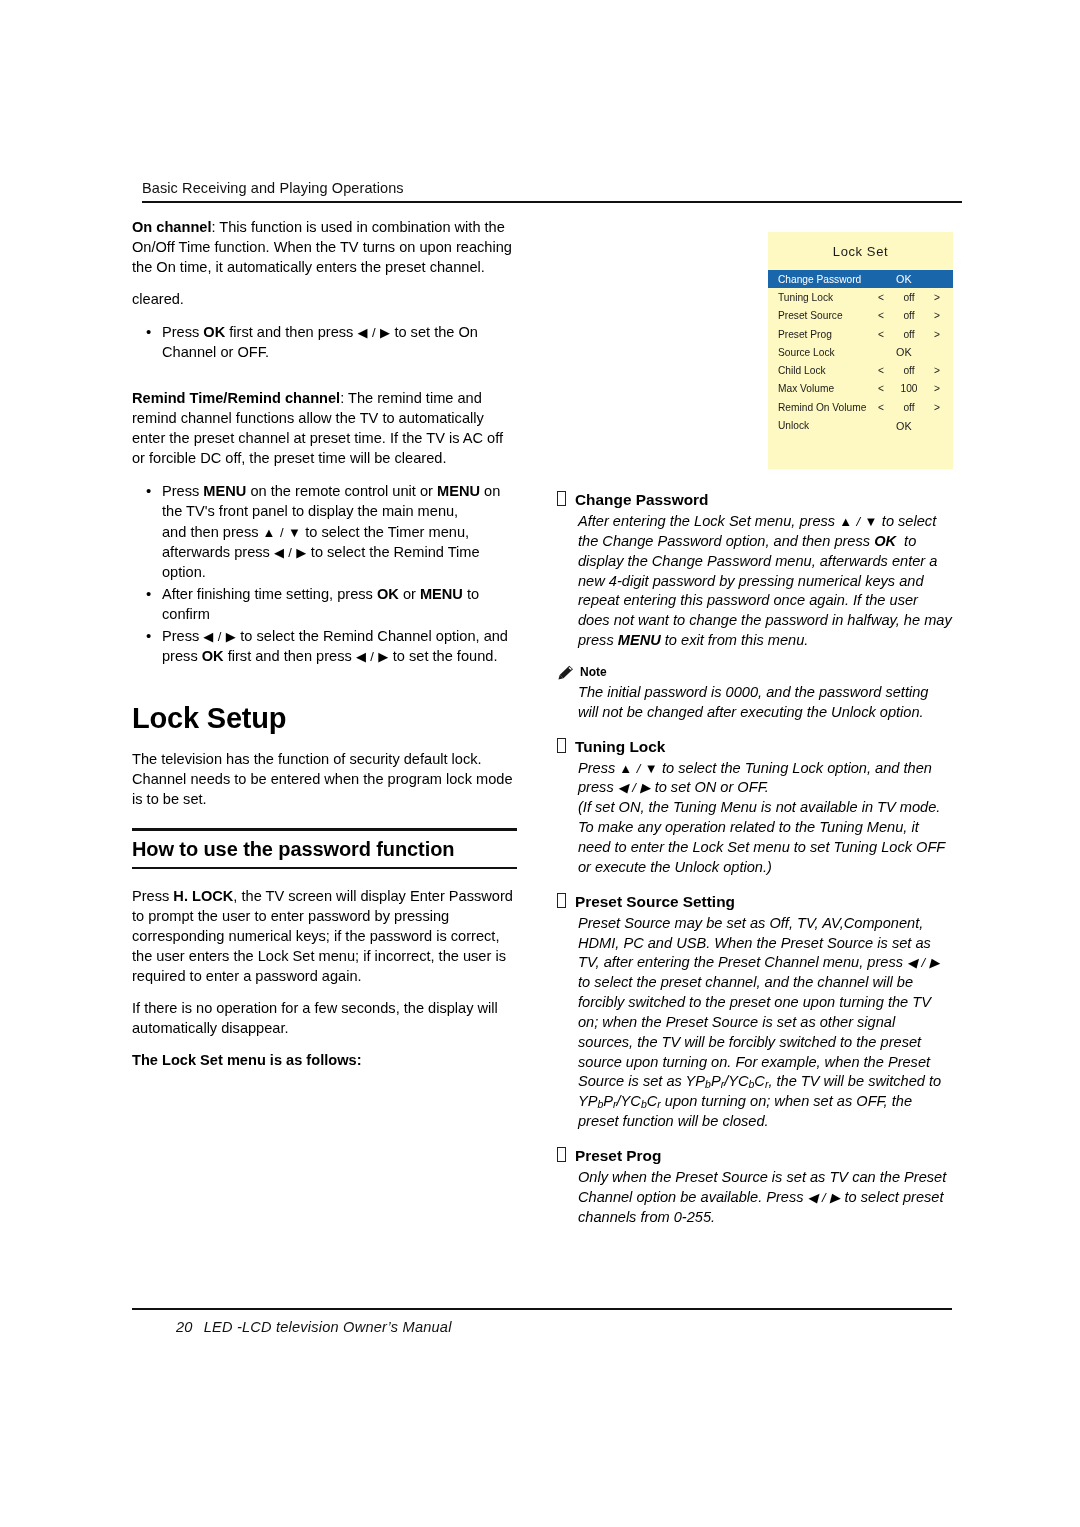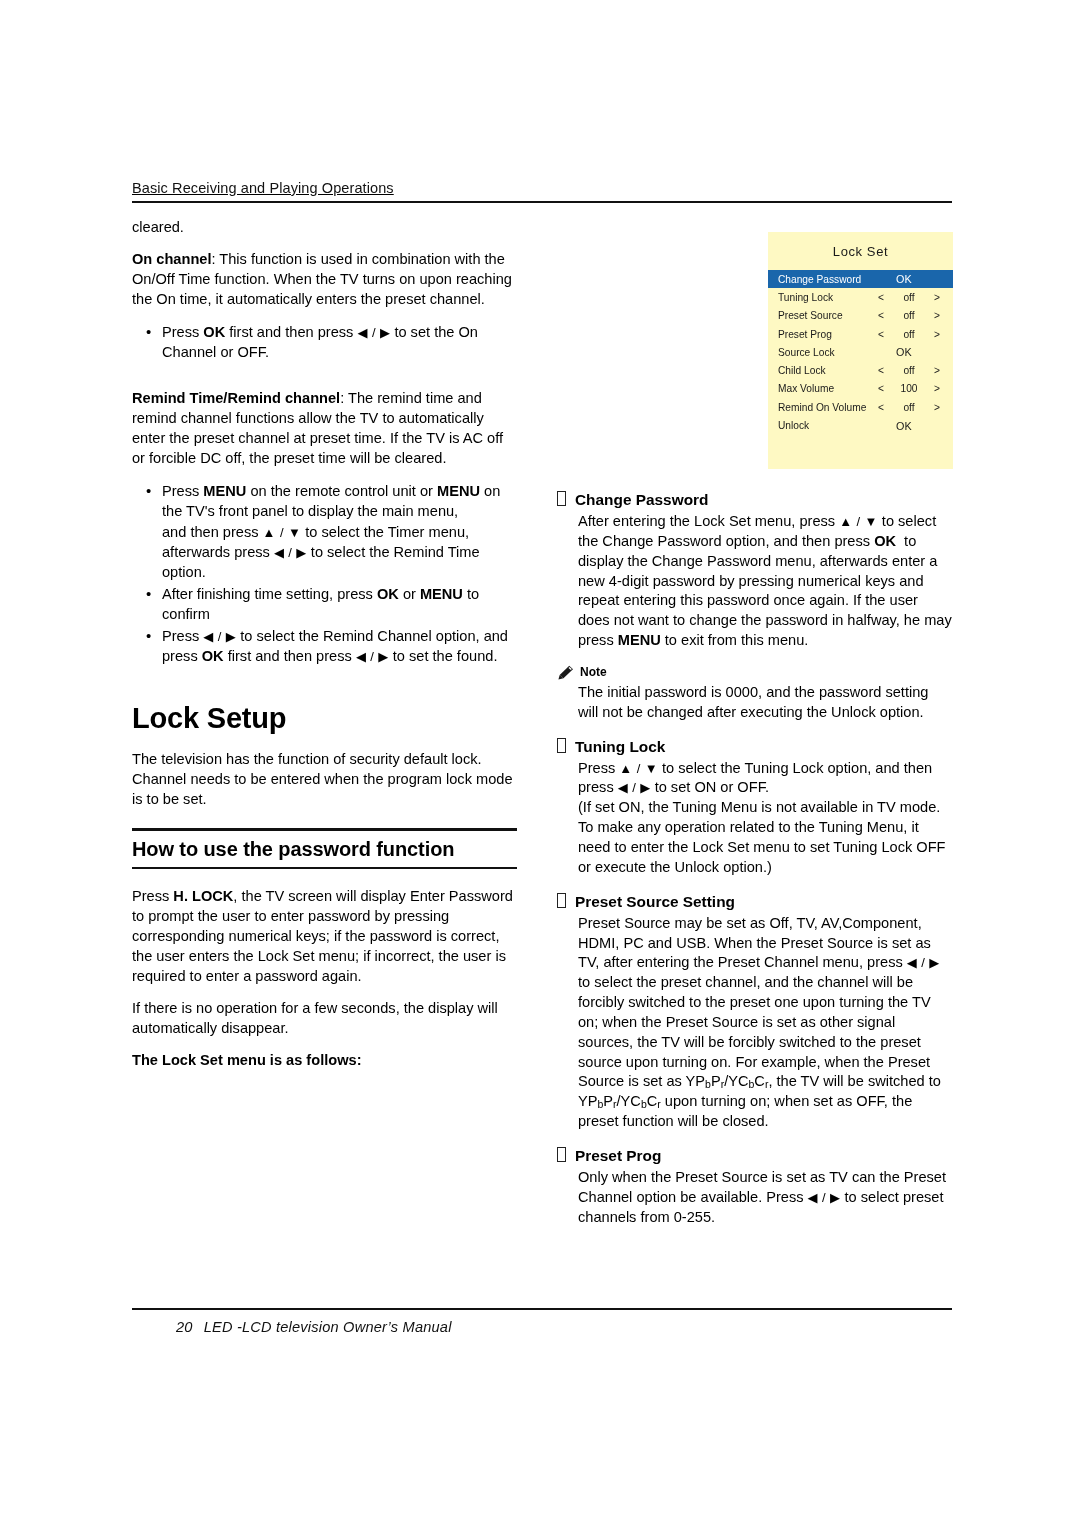--- a/index.html
+++ b/index.html
@@ -21,23 +21,22 @@
     left: 132px;
     top: 0;
     width: 820px;
     height: 1527px;
   }
 
   
   .running-header {
     position: absolute;
     top: 180px;
-    left: 0;
-    width: 820px;
-    text-decoration: underline;
+    left: 10px;
+    width: 820px;
   }
   .running-header .rh-text {
     font-size: 14.5px;
     letter-spacing: 0.1px;
     color: #111;
     line-height: 1.2;
   }
   .rule-heavy {
     margin-top: 4px;
     border-top: 2.6px solid #111;
@@ -150,20 +149,21 @@
     margin-right: 9px;
     flex: 0 0 auto;
     position: relative;
     top: 1px;
   }
   .sec-body {
     margin: 0 0 14px 0;
     padding-left: 21px;
     font-size: 14.6px;
     line-height: 1.36;
+    font-style: italic;
   }
 
   .note-head {
     display: flex;
     align-items: center;
     font-size: 12px;
     font-weight: bold;
     margin: 0 0 3px 0;
   }
   .pencil {
@@ -227,23 +227,23 @@
 
   <div class="running-header">
     <div class="rh-text">Basic Receiving and Playing Operations</div>
     <div class="rule-heavy"></div>
   </div>
 
   <div class="columns">
 
     <div class="col-left">
 
+      <p class="body"><b>On channel</b><span>:  This function is used in combination with the On/Off Time function. When the TV turns on upon reaching the On time, it automatically enters the preset channel.</span></p>
+
       <p class="body">cleared.</p>
-
-      <p class="body"><b>On channel</b><span>:  This function is used in combination with the On/Off Time function. When the TV turns on upon reaching the On time, it automatically enters the preset channel.</span></p>
 
       <ul class="bullets">
         <li>Press <b>OK</b> first and then press <span class="arrow">◀&nbsp;/&nbsp;▶</span> to set the On Channel or OFF.</li>
       </ul>
 
       <div style="height:14px"></div>
 
       <p class="body"><b>Remind Time/Remind channel</b><span>:  The remind time and remind channel functions allow the TV to automatically enter the preset channel at preset time. If the TV is AC off or forcible DC off, the preset time will be cleared.</span></p>
 
       <ul class="bullets">

